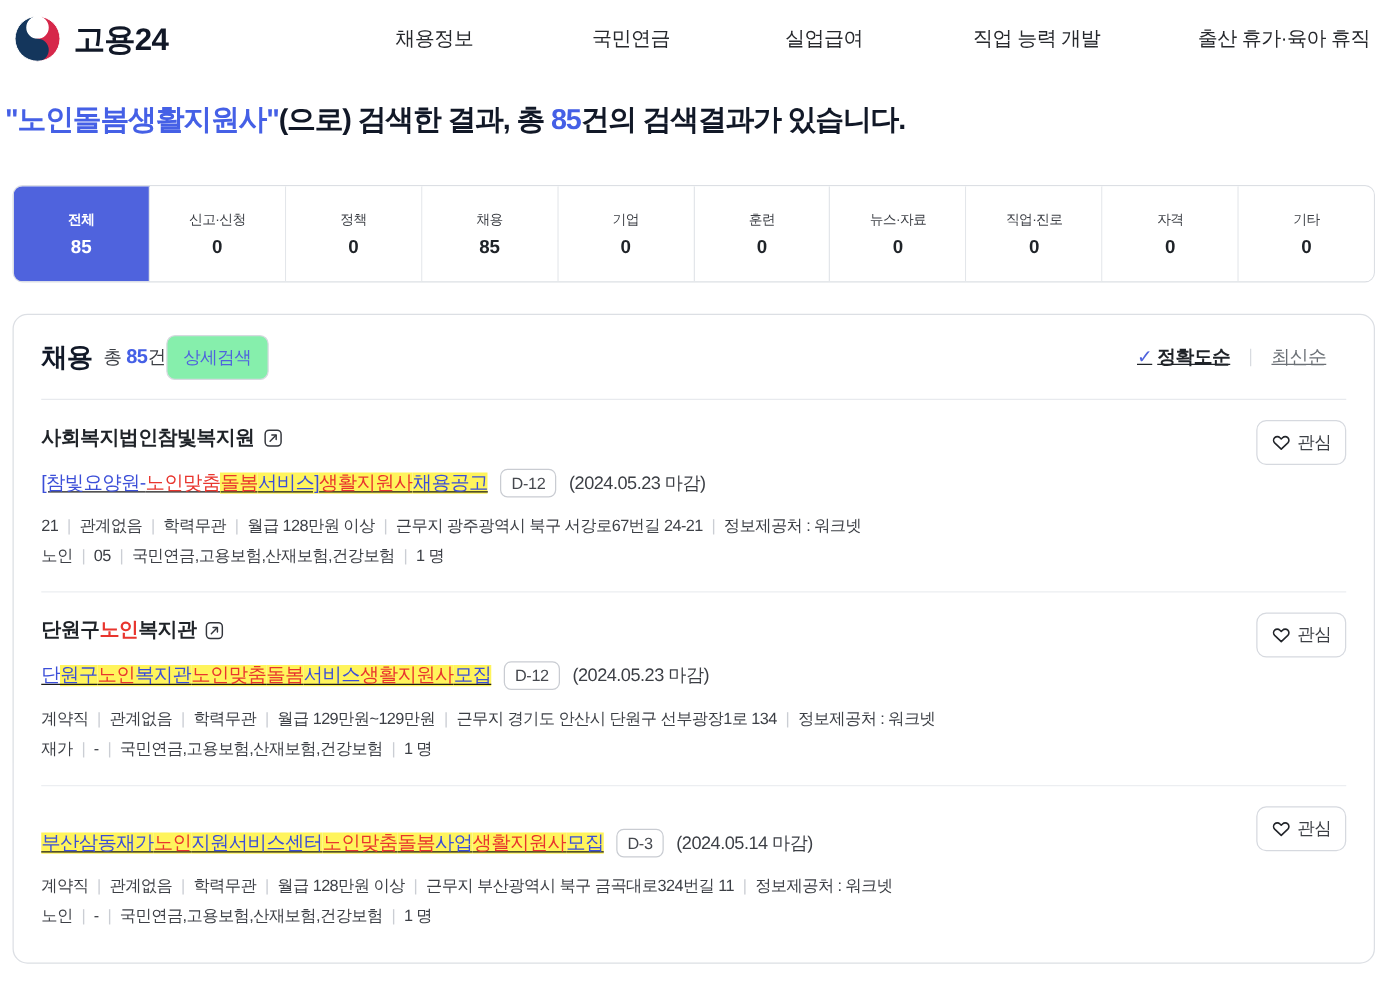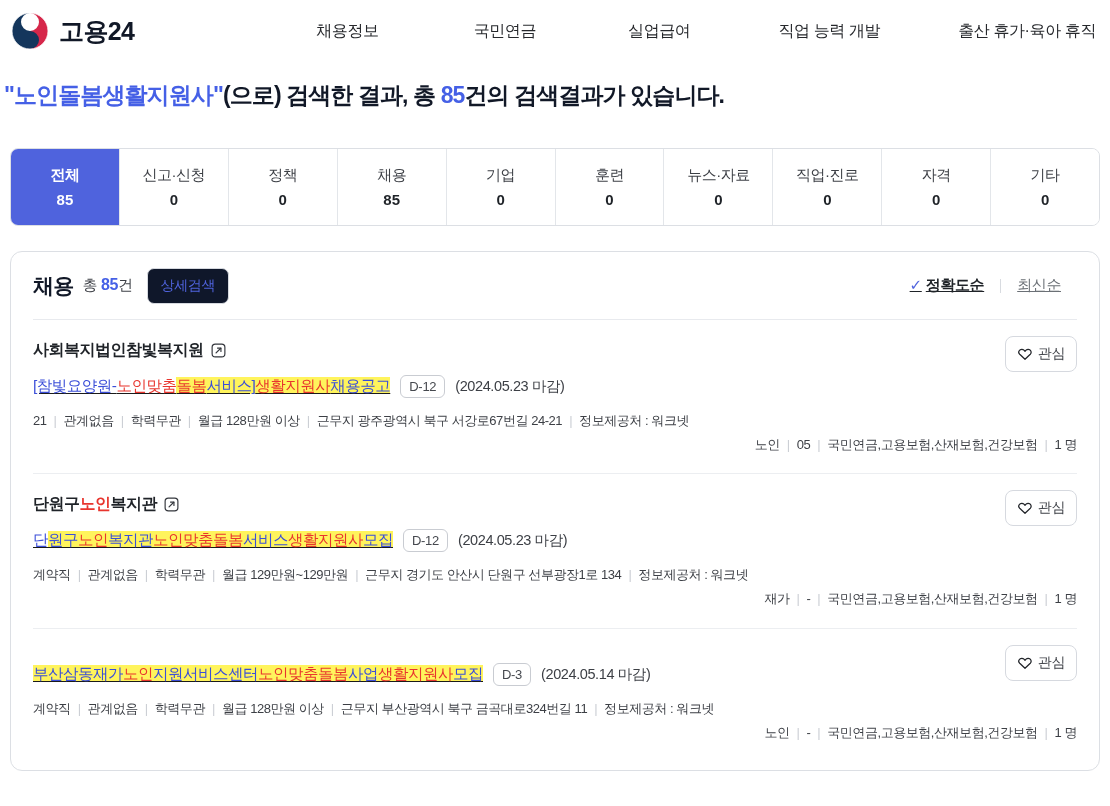--- a/index.html
+++ b/index.html
@@ -74,21 +74,21 @@
     display: flex;
     flex-direction: column;
     align-items: center;
     justify-content: center;
     gap: 6px;
     border-right: 1px solid #e3e6ea;
     cursor: pointer;
     background: #fff;
   }
   .tab:last-child { border-right: none; }
-  .tab .t-label { font-size: 15px; color: #3c3f45; letter-spacing: -0.5px; }
+  .tab .t-label { font-size: 11px; color: #3c3f45; letter-spacing: -0.5px; }
   .tab .t-count { font-size: 15px; font-weight: bold; color: #1f2328; }
   .tab.active { background: #4f63dd; }
   .tab.active .t-label,
   .tab.active .t-count { color: #ffffff; font-weight: bold; }
 
   
   .card {
     margin: 25px 10px 0 10px;
     border: 1px solid #dcdfe4;
     border-radius: 12px;
@@ -104,24 +104,23 @@
     border-bottom: 1px solid #e8eaee;
   }
   .card-title {
     font-size: 21px; font-weight: bold; letter-spacing: -0.7px; color: #111827;
   }
   .card-total {
     font-size: 15px; color: #3c3f45; margin-left: 9px; letter-spacing: -0.4px;
   }
   .card-total .num { color: #4560e6; font-weight: bold; font-size: 16px; }
   .detail-search-btn {
-    margin-left: 14px;
     border: 1px solid #d6d9df;
     border-radius: 7px;
-    background: #0f172a;
+    background: #86efac;
     color: #4f63dd;
     font-size: 14px;
     letter-spacing: -0.4px;
     padding: 8px 13px;
     cursor: pointer;
     font-family: inherit;
   }
   .sorts { margin-left: auto; display: flex; align-items: center; gap: 0; }
   .sort {
     font-size: 15px; color: #6b7076; cursor: pointer; letter-spacing: -0.4px;
@@ -172,21 +171,21 @@
     font-size: 14.5px; color: #3c3f45; letter-spacing: -0.4px; white-space: nowrap;
   }
   .meta {
     margin-top: 13px;
     font-size: 13px;
     color: #3c3f45;
     letter-spacing: -0.45px;
     white-space: nowrap;
     line-height: 1.55;
   }
-  .meta + .meta { margin-top: 4px; text-align: right; }
+  .meta + .meta { margin-top: 4px; }
   .meta .sep { color: #cbced4; padding: 0 7px; }
   .fav-btn {
     position: absolute;
     right: 0; top: 16px;
     display: flex; align-items: center; gap: 5px;
     border: 1px solid #d6d9df;
     border-radius: 8px;
     background: #fff;
     padding: 8px 11px;
     cursor: pointer;

